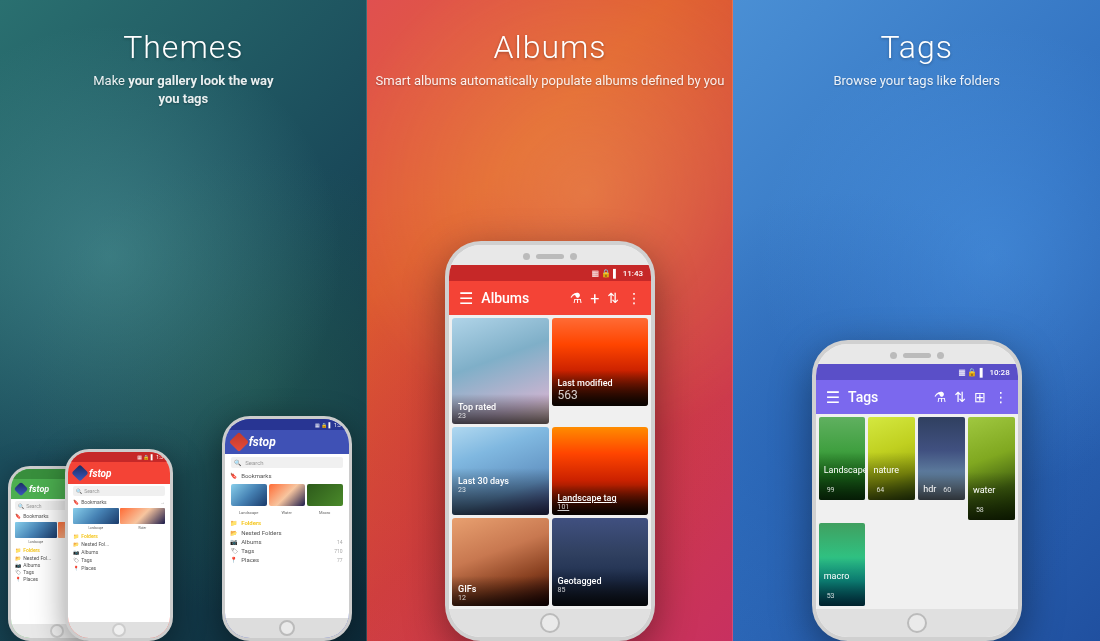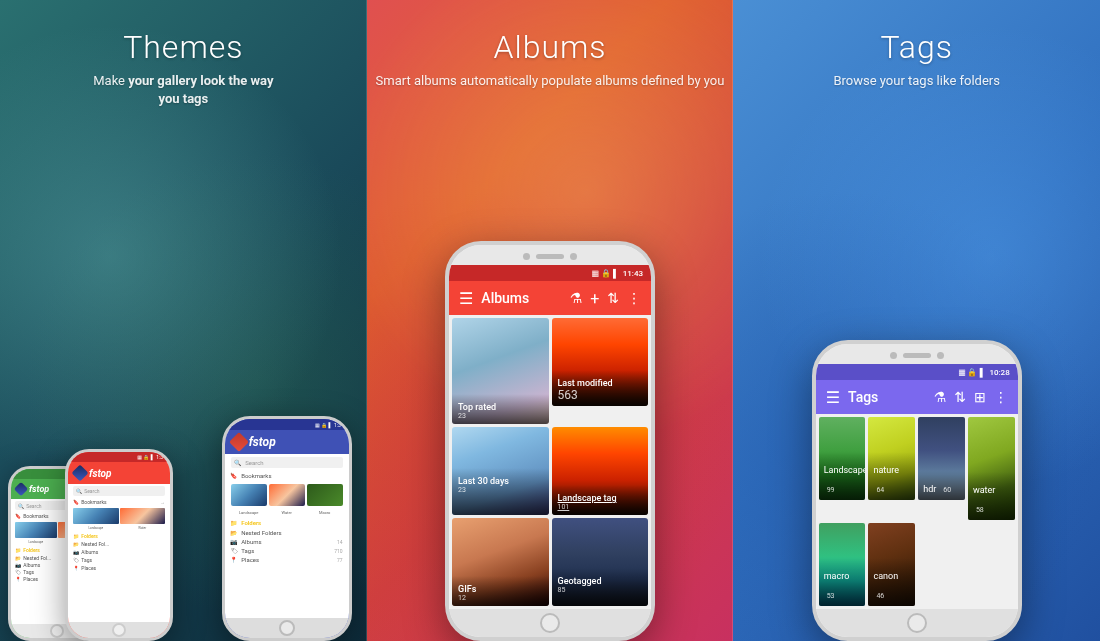--- a/index.html
+++ b/index.html
@@ -537,26 +537,20 @@
                 <span style="font-size:9px;">water</span>
                 <span style="font-size:7px; opacity:0.8; margin-left:3px;">58</span>
               </div>
             </div>
             <div style="position:relative; height:83px; border-radius:2px; overflow:hidden;" class="tt-macro">
               <div style="position:absolute;bottom:0;left:0;right:0;background:linear-gradient(transparent,rgba(0,0,0,0.65));color:white;padding:6px 5px 4px;">
                 <span style="font-size:9px;">macro</span>
                 <span style="font-size:7px; opacity:0.8; margin-left:3px;">53</span>
               </div>
             </div>
-            <div style="position:relative; height:83px; border-radius:2px; overflow:hidden;" class="tt-canon">
-              <div style="position:absolute;bottom:0;left:0;right:0;background:linear-gradient(transparent,rgba(0,0,0,0.65));color:white;padding:6px 5px 4px;">
-                <span style="font-size:9px;">canon</span>
-                <span style="font-size:7px; opacity:0.8; margin-left:3px;">46</span>
-              </div>
-            </div>
           </div>
         </div>
 
         <div style="height:28px; background:#e0e0e0; display:flex; align-items:center; justify-content:center;">
           <div style="width:20px;height:20px;border-radius:50%;border:2px solid #bbb;background:#eaeaea;"></div>
         </div>
       </div>
     </div>
   </div>
 </div>

